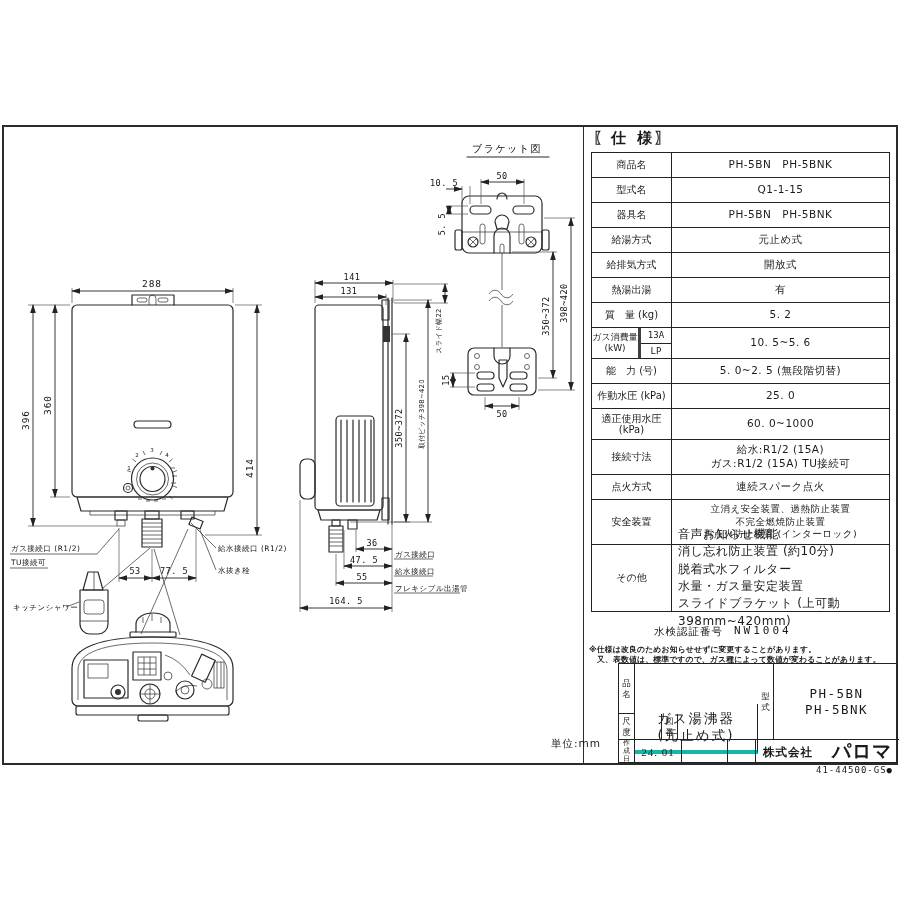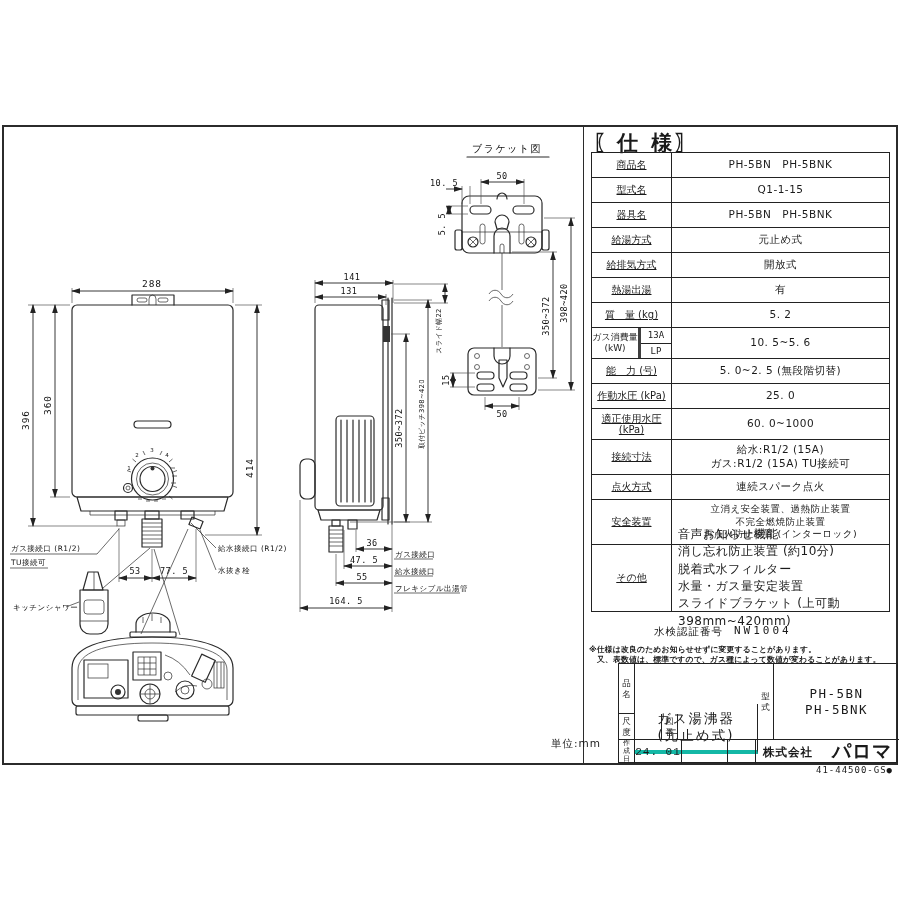--- a/index.html
+++ b/index.html
@@ -13,26 +13,26 @@
   .ext{stroke:#555;stroke-width:0.7;fill:none;}
   .dk{fill:#333;stroke:none;}
   .dt{font-family:"DejaVu Sans Mono","Liberation Mono",monospace;font-size:9.5px;letter-spacing:1px;}
   .dt2{font-family:"DejaVu Sans Mono","Liberation Mono",monospace;font-size:8.5px;letter-spacing:0.5px;}
   .jt{font-size:7.5px;letter-spacing:0.5px;}
   .jt2{font-size:6.8px;letter-spacing:0.3px;}
   .kt{font-size:5.5px;}
   .bt{font-size:10px;letter-spacing:1.5px;}
   
   #specpanel{position:absolute;left:583px;top:125px;width:314px;height:638px;border-left:1.3px solid #2b2b2b;}
-  .spectitle{position:absolute;left:9px;top:4px;font-size:21px;font-weight:bold;letter-spacing:3px;}
+  .spectitle{position:absolute;left:9px;top:4px;font-size:15px;font-weight:bold;letter-spacing:3px;}
   #spectable{position:absolute;left:7px;top:27px;width:299px;border:1.8px solid #222;box-sizing:border-box;}
   .srow{display:flex;border-bottom:1px solid #222;}
   .srow:last-child{border-bottom:none;}
   .sl{width:80px;border-right:1px solid #222;display:flex;align-items:center;justify-content:center;
-      text-align:center;font-size:10px;white-space:pre-line;line-height:1.15;box-sizing:border-box;text-decoration:underline;}
+      text-align:center;font-size:10px;white-space:pre-line;line-height:1.15;box-sizing:border-box;}
   .sv{flex:1;display:flex;align-items:center;justify-content:center;text-align:center;
       font-size:10.5px;white-space:pre-line;line-height:1.3;letter-spacing:0.5px;box-sizing:border-box;}
   .h24{height:24px}.h30{height:30px}.h34{height:34px}.h44{height:44px}.h66{height:66px}
   .sv.left{justify-content:flex-start;text-align:left;padding-left:6px;font-size:12px;line-height:1.45;}
   .gaslbl{width:80px;border-right:1px solid #222;display:flex;box-sizing:border-box;}
   .gaslbl .gl{flex:1;display:flex;align-items:center;justify-content:center;font-size:9px;
       white-space:pre-line;text-align:center;line-height:1.2;}
   .gaslbl .gsub{width:30px;border-left:3px solid #404040;display:flex;flex-direction:column;}
   .gaslbl .gsub div{flex:1;display:flex;align-items:center;justify-content:center;
       font-size:9px;font-family:"DejaVu Sans Mono","Liberation Mono",monospace;}
@@ -43,21 +43,21 @@
   .note{position:absolute;left:5px;top:520px;width:306px;font-size:7.8px;font-weight:bold;
       line-height:1.25;white-space:pre-line;letter-spacing:0.2px;}
   
   #tblock{position:absolute;left:34px;top:538px;width:280px;height:100px;border:1.6px solid #222;box-sizing:border-box;}
   .cell{position:absolute;box-sizing:border-box;display:flex;align-items:center;justify-content:center;}
   .vlab{font-size:8.5px;line-height:1.2;white-space:pre-line;text-align:center;}
   .vlab3{font-size:7px;line-height:1.1;white-space:pre-line;text-align:center;}
   .namev{font-size:13.5px;letter-spacing:2px;white-space:pre-line;text-align:center;line-height:1.25;}
   .modelv{font-size:12.5px;letter-spacing:1.5px;white-space:pre-line;text-align:center;line-height:1.25;
       font-family:"DejaVu Sans Mono","Liberation Mono",monospace;}
-  .datev{font-size:11px;font-family:Liberation Mono, monospace;letter-spacing:1px;}
+  .datev{font-size:11px;font-family:Liberation Serif, serif;letter-spacing:1px;}
   .company{display:flex;align-items:center;justify-content:center;gap:19px;text-align:right;}
   .company .c1{font-size:11.5px;font-weight:bold;letter-spacing:1px;}
   .company .c2{font-size:19px;font-weight:900;letter-spacing:0.5px;transform:scaleY(1.05);}
   .docno{position:absolute;left:700px;top:765px;width:193px;text-align:right;font-size:9px;
       font-family:"DejaVu Sans Mono","Liberation Mono",monospace;letter-spacing:1px;}
   .unitlbl{position:absolute;left:551px;top:737px;font-size:10.5px;letter-spacing:1px;}
 </style>
 </head>
 <body>
 

